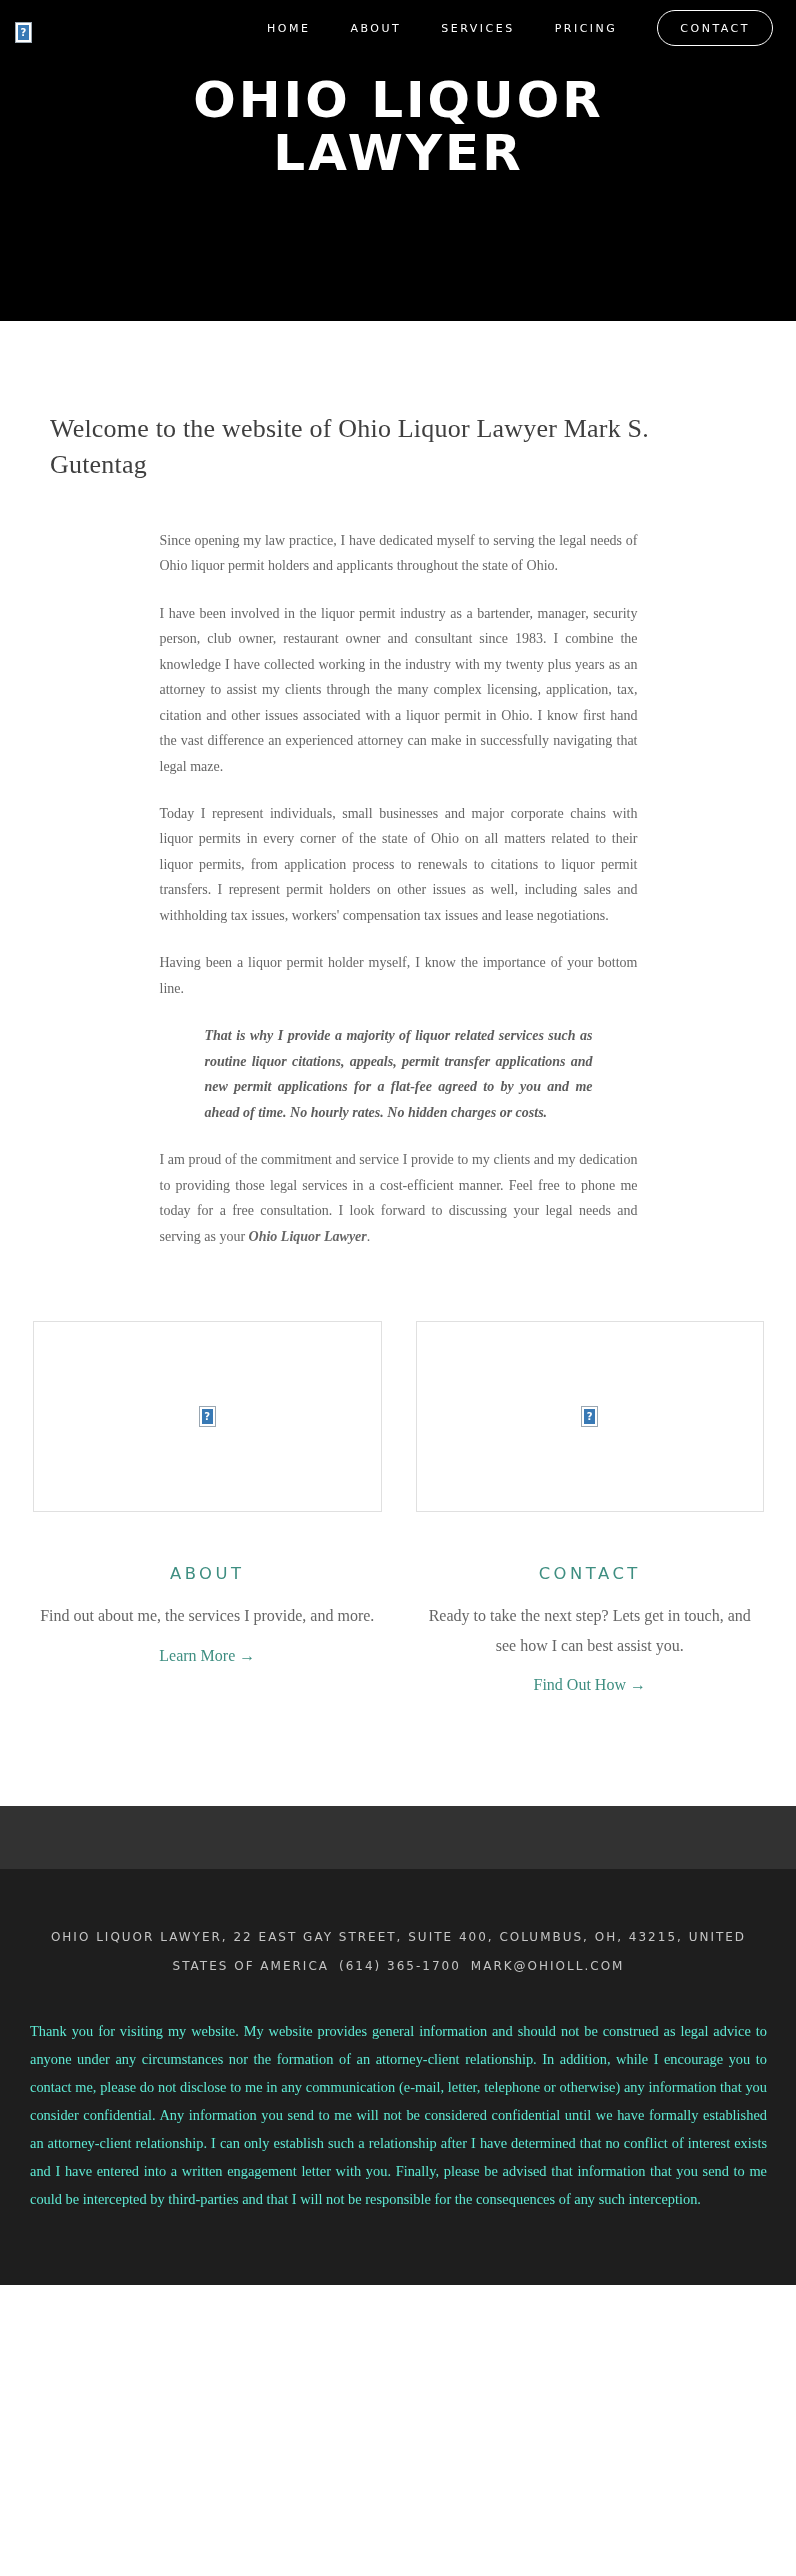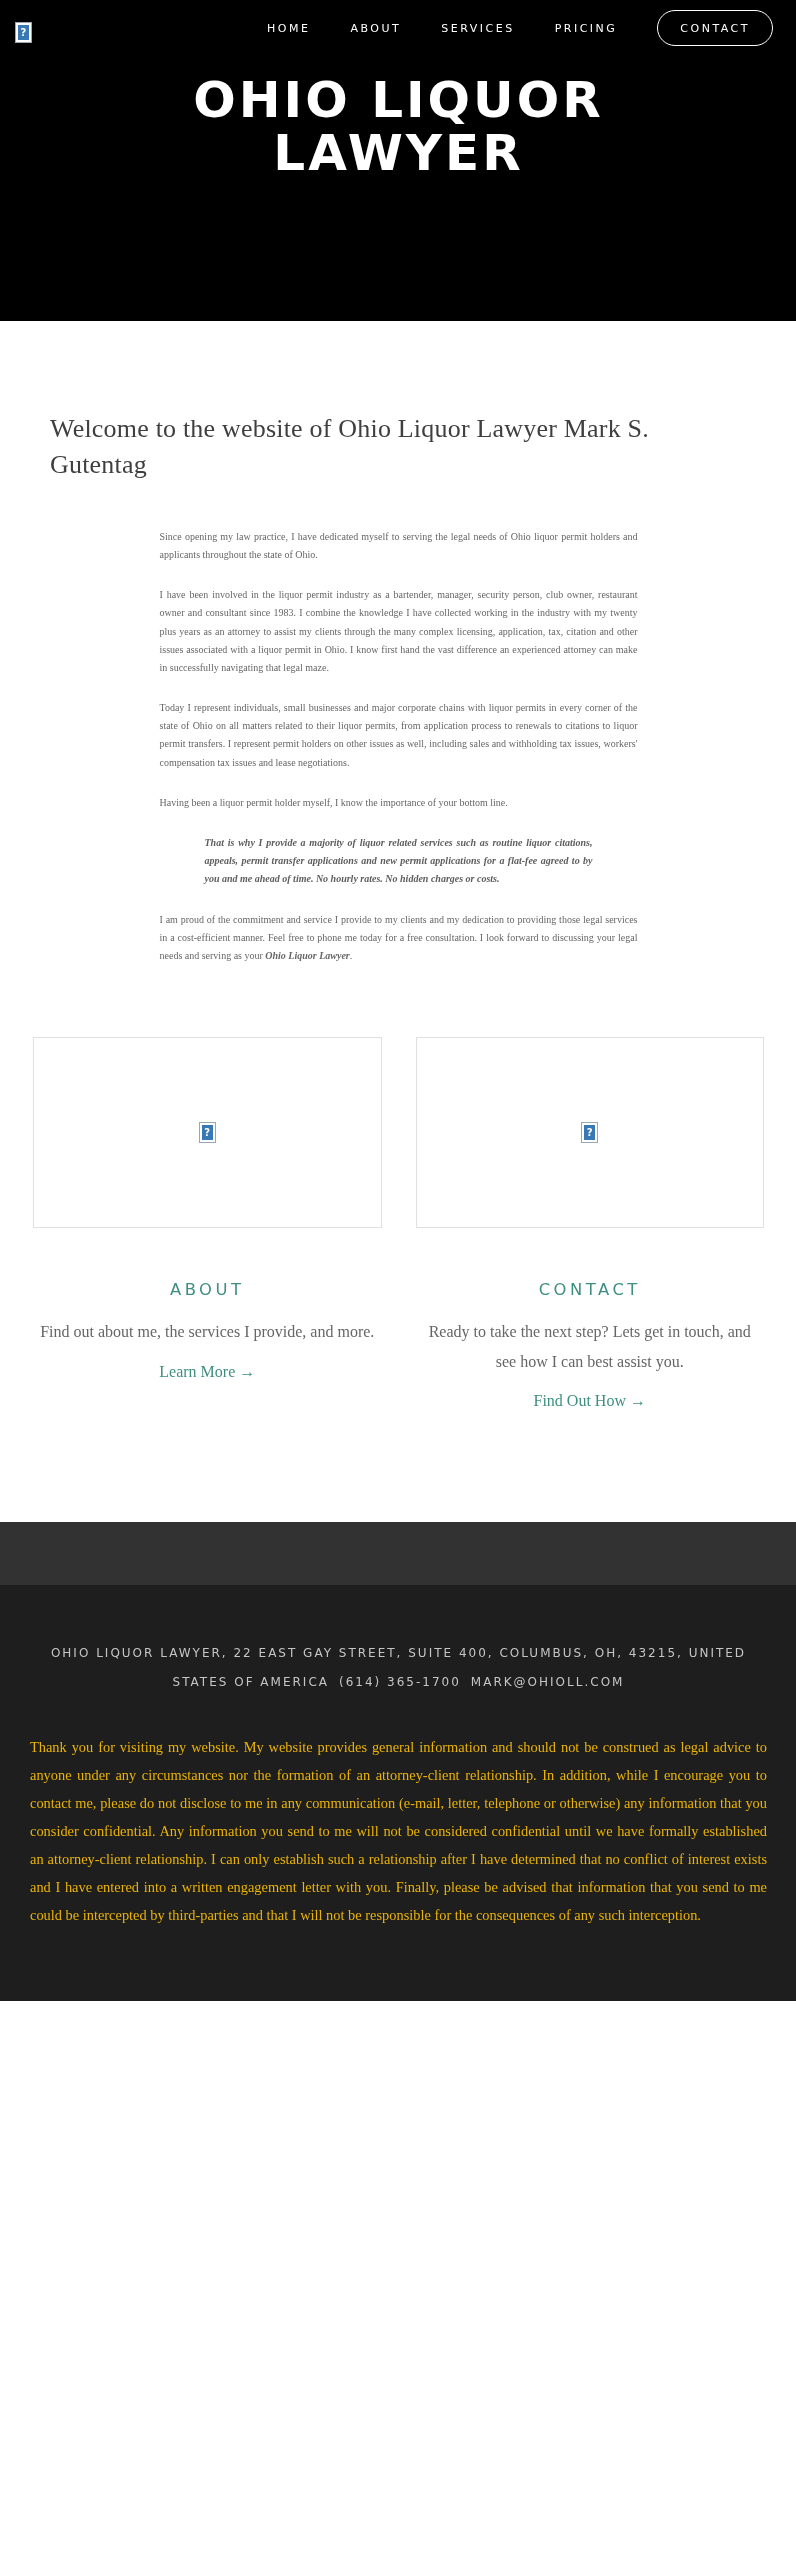--- a/index.html
+++ b/index.html
@@ -20,21 +20,21 @@
     font-size:11px; letter-spacing:2.5px; cursor:pointer; }
   nav a.pill { border:1.5px solid #fff; border-radius:22px; padding:11px 22px 10px; letter-spacing:2.5px; }
   h1.site-title { margin-top:28px; text-align:center; font-family:"DejaVu Sans", sans-serif;
     font-weight:700; font-size:50px; letter-spacing:3px; line-height:1.05; }
   h1.site-title span { display:block; }
 
   
   main { background:#fff; padding-top:90px; }
   h2.welcome { font-weight:400; color:#3f3f3f; font-size:26px; line-height:1.4;
     text-align:left; max-width:697px; margin:0 auto 44px; letter-spacing:0.2px; }
-  .copy { width:478px; margin:16px auto; color:#666; font-size:10px; line-height:1.82; }
+  .copy { width:478px; margin:16px auto; color:#666; font-size:14px; line-height:1.82; }
   .copy p { text-align:justify; margin-bottom:22px; }
   .copy blockquote { font-style:italic; font-weight:700; text-align:justify;
     margin:0 45px 22px; color:#5d5d5d; }
   .copy .closing strong em { font-weight:700; }
 
   
   .cards { width:731px; margin:72px auto 0; display:grid; grid-template-columns:1fr 1fr; gap:34px;
     padding-bottom:112px; }
   .card { text-align:center; }
   .card .ph { height:191px; border:1px solid #e0e0e0; background:#fff;
@@ -44,21 +44,21 @@
   .card p { margin-top:18px; color:#666; font-size:16px; line-height:1.85; padding:0 6px; }
   .card a { display:inline-block; margin-top:16px; color:#3e8e81; font-size:16px;
     text-decoration:none; cursor:pointer; }
 
   
   .band { height:63px; background:#323232; }
   .foot { background:#1e1e1e; padding:54px 24px 72px; }
   .addr { text-align:center; color:#c5c5c5; font-family:"DejaVu Sans", sans-serif;
     font-size:12px; letter-spacing:2px; line-height:2.4; max-width:697px; margin:0 auto; }
   .addr .sep { display:inline-block; width:10px; }
-  .disc { margin:36px auto 0; max-width:737px; color:#eab308; font-size:14.4px;
+  .disc { margin:36px auto 0; max-width:737px; color:#5eead4; font-size:14.4px;
     line-height:1.95; text-align:justify; }
 </style>
 </head>
 <body>
 
 <header class="hero">
   <div class="topbar">
     <a class="logo">
       <span class="broken-img">
           <span class="q">?</span>

